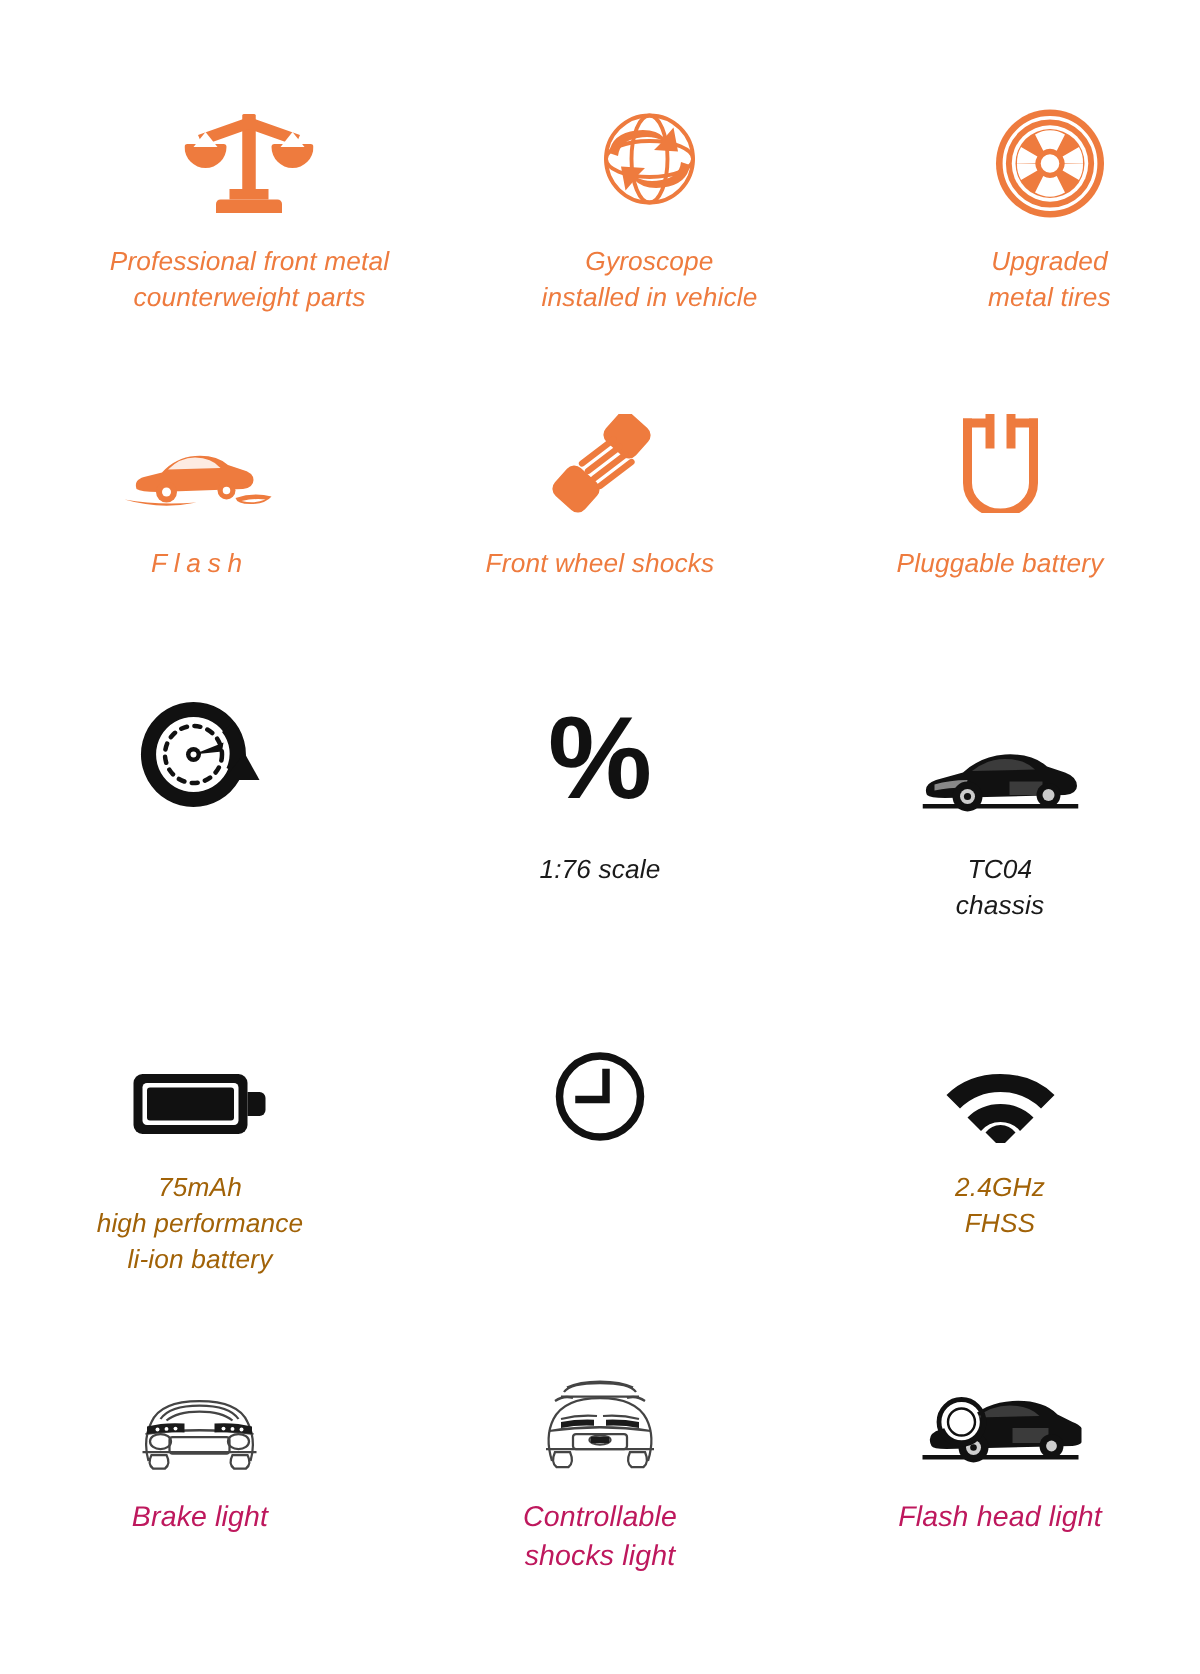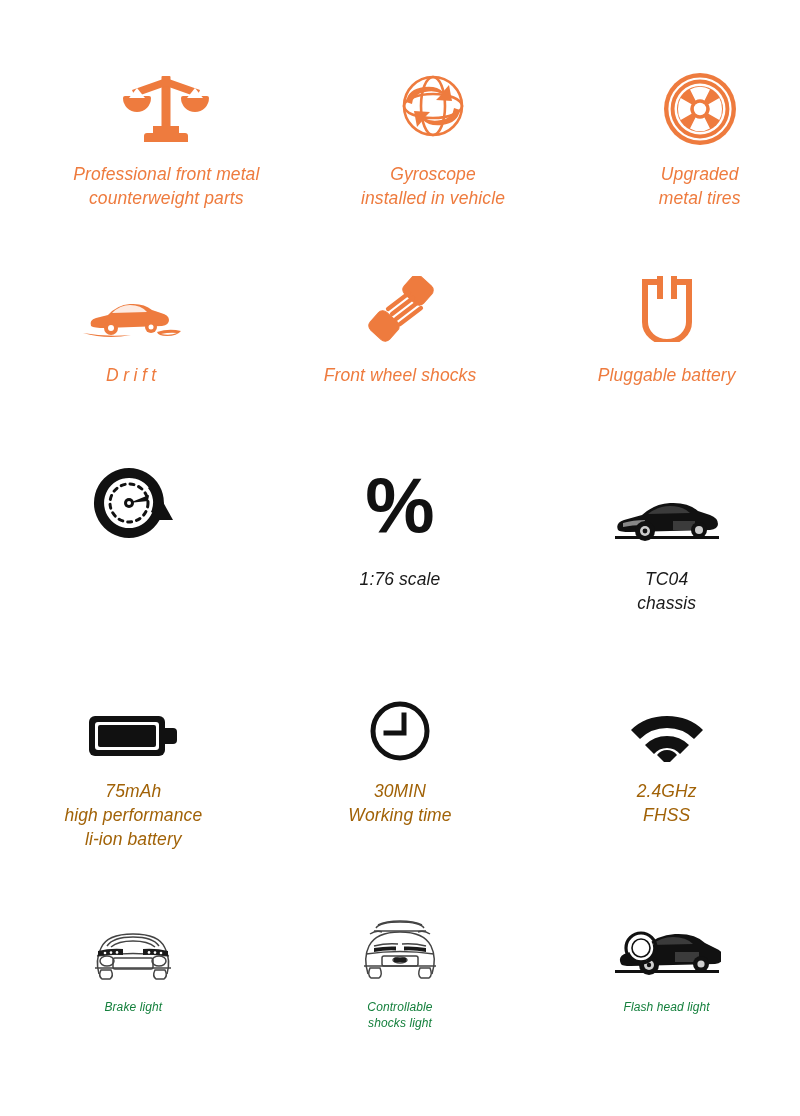--- a/index.html
+++ b/index.html
@@ -85,22 +85,22 @@
   .row-4 .label {
     color: #a16207;
     font-size: 17.5px;
     margin-top: 18px;
   }
 
   
   .row-5 { position: absolute; left: 0; top: 912px; }
   .row-5 .icon-box { height: 70px; }
   .row-5 .label {
-    color: #15803d;
-    font-size: 12px;
+    color: #be185d;
+    font-size: 19px;
     margin-top: 17px;
     font-style: italic;
   }
 
   svg { display: block; }
 </style>
 </head>
 <body>
 
 <div class="sheet">
@@ -176,21 +176,21 @@
             <circle cx="30" cy="38" r="7"></circle>
             <circle cx="30" cy="38" r="3" fill="#ffffff"></circle>
             <circle cx="70" cy="37" r="6"></circle>
             <circle cx="70" cy="37" r="2.5" fill="#ffffff"></circle>
             <path d="M2 43 q22 4 48 2 q-24 5 -48 -2 z"></path>
             <path d="M76 42 q12 -4 24 -1 q-4 5 -14 5 q-9 0 -10 -4 z"></path>
             <path d="M80 44 q9 -2 16 -1 q-7 3 -16 1 z" fill="#ffffff"></path>
           </g>
         </svg>
       </div>
-      <div class="label">Drift</div>
+      <div class="label">Flash</div>
     </div>
 
     <div class="cell">
       <div class="icon-box">
         <svg width="78" height="66" viewBox="0 0 78 66" aria-hidden="true">
           <g fill="#ee7b3e" stroke="#ee7b3e" stroke-linejoin="round">
             <rect x="44" y="2" width="26" height="24" rx="6" transform="rotate(42 57 14)"></rect>
             <rect x="10" y="38" width="26" height="24" rx="6" transform="rotate(42 23 50)"></rect>
           </g>
           <g stroke="#ee7b3e" stroke-width="4.2" fill="none" stroke-linecap="round">
@@ -285,22 +285,20 @@
 li-ion battery</div>
     </div>
 
     <div class="cell">
       <div class="icon-box">
         <svg width="62" height="62" viewBox="0 0 62 62" aria-hidden="true">
           <circle cx="31" cy="31" r="27" fill="none" stroke="#111111" stroke-width="5"></circle>
           <path d="M35 15 V33 H17" fill="none" stroke="#111111" stroke-width="5" stroke-linecap="square" stroke-linejoin="miter"></path>
         </svg>
       </div>
-      <div class="label">30MIN
-Working time</div>
     </div>
 
     <div class="cell">
       <div class="icon-box">
         <svg width="76" height="50" viewBox="0 0 76 50" aria-hidden="true">
           <g fill="#111111">
             <path d="M38 4 q22 0 36 14 l-9 9 q-11 -11 -27 -11 q-16 0 -27 11 l-9 -9 q14 -14 36 -14 z"></path>
             <path d="M38 24 q13 0 22 9 l-9 9 q-5 -6 -13 -6 q-8 0 -13 6 l-9 -9 q9 -9 22 -9 z"></path>
             <path d="M38 38 q6 0 10 5 l-10 10 l-10 -10 q4 -5 10 -5 z"></path>
           </g>

